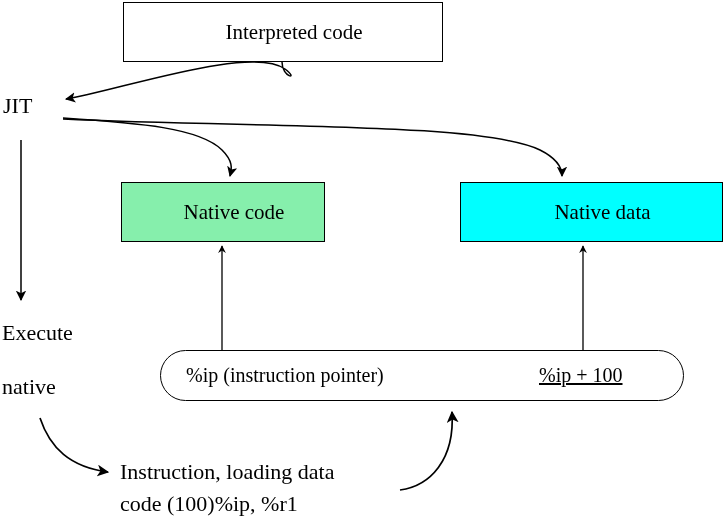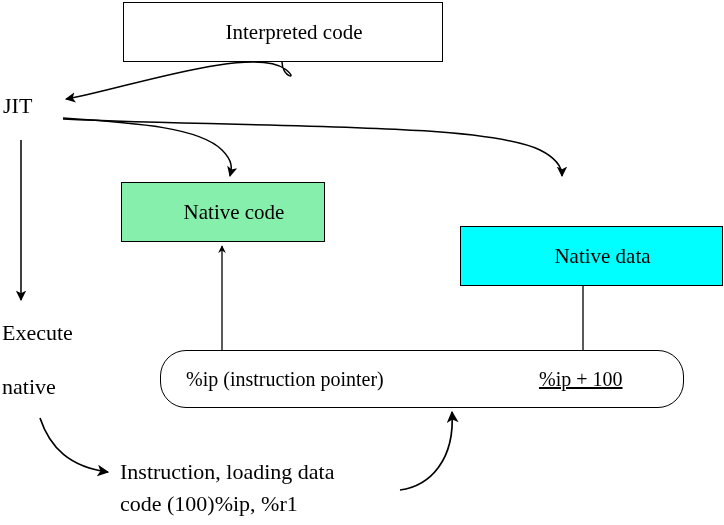--- a/index.html
+++ b/index.html
@@ -50,28 +50,27 @@
     width: 204px;
     height: 60px;
     background: #86efac;
   }
   #box-native-data {
     left: 460px;
     top: 182px;
     width: 263px;
     height: 60px;
     background: #00ffff;
-    margin-top: 44px;
   }
   #box-ip-register {
     position: absolute;
     left: 160px;
     top: 350px;
     width: 524px;
-    height: 58px;
+    height: 51px;
     box-sizing: border-box;
     border: 1.6px solid #000000;
     border-radius: 26px;
     background: #ffffff;
     display: flex;
     align-items: center;
   }
   #ip-left-label {
     font-size: 20px;
     white-space: nowrap;

